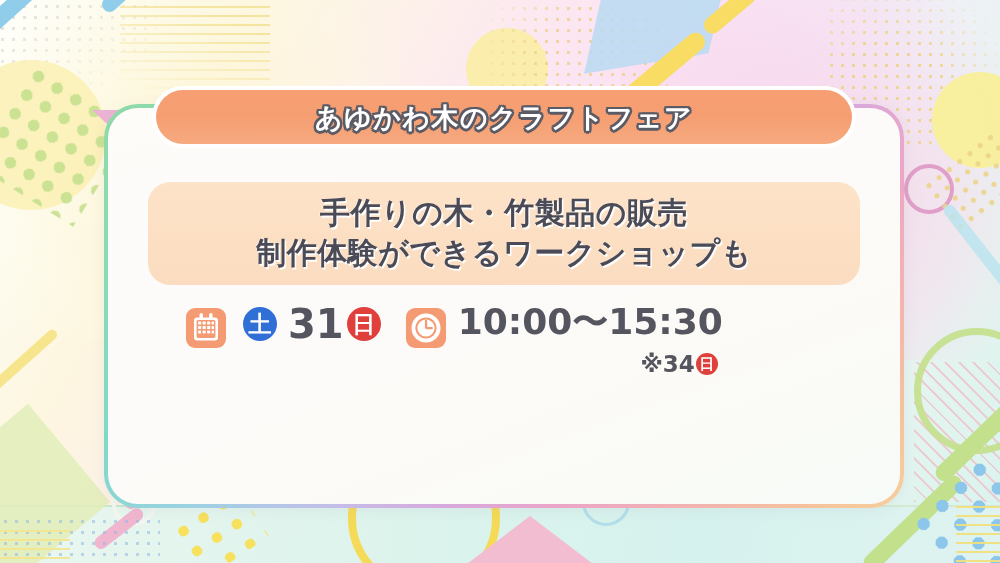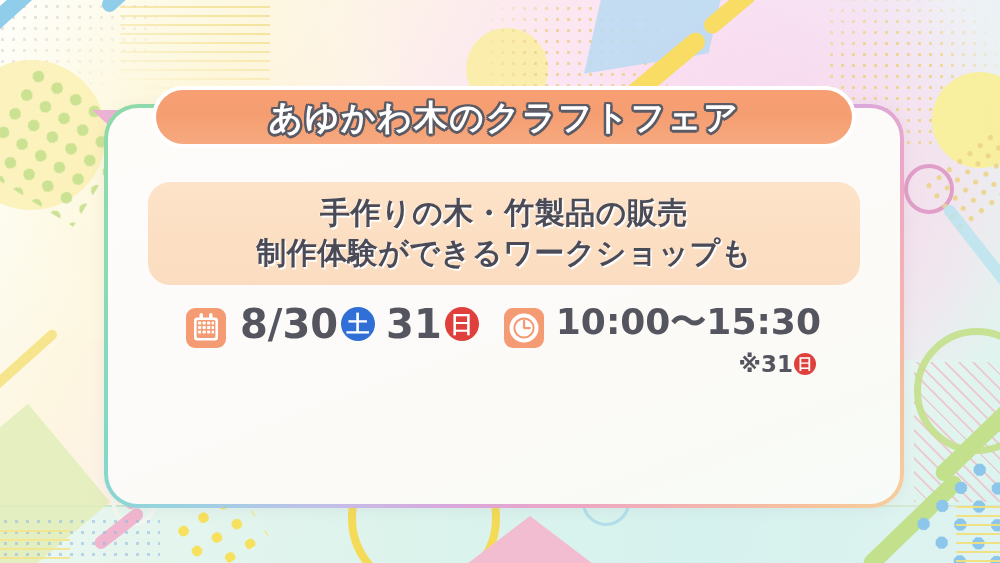--- a/index.html
+++ b/index.html
@@ -131,21 +131,21 @@
   .title-inner {
     width: 100%; height: 100%;
     border-radius: 28px;
     background: linear-gradient(180deg, #f79f72 0%, #f59e72 48%, #f7a97f 100%);
     display: flex;
     align-items: center;
     justify-content: center;
     box-sizing: border-box;
   }
   .title-text {
-    font-size: 34px;
+    font-size: 27px;
     font-weight: 700;
     color: #ffffff;
     letter-spacing: 1.5px;
     line-height: 1;
     text-shadow:
       -2px -2px 0 #5b5b66, 2px -2px 0 #5b5b66,
       -2px 2px 0 #5b5b66,  2px 2px 0 #5b5b66,
        0 -2.5px 0 #5b5b66, 0 2.5px 0 #5b5b66,
       -2.5px 0 0 #5b5b66,  2.5px 0 0 #5b5b66;
     white-space: nowrap;
@@ -370,42 +370,41 @@
                   <rect x="25.6" y="18.0" width="2.4" height="3" rx="0.6"></rect>
                   <rect x="12.1" y="22.4" width="3.1" height="3" rx="0.6"></rect>
                   <rect x="16.6" y="22.4" width="3.1" height="3" rx="0.6"></rect>
                   <rect x="21.1" y="22.4" width="3.1" height="3" rx="0.6"></rect>
                   <rect x="25.6" y="22.4" width="2.4" height="3" rx="0.6"></rect>
                 </g>
               </svg>
             </div>
 
             <div class="date-text">
-              <span>8/30</span>
               <span class="day-badge badge-sat">土</span>
               <span style="width:8px;display:inline-block"></span>
               <span>31</span>
               <span class="day-badge badge-sun">日</span>
             </div>
           </div>
 
           <div class="icon-box" style="margin-left:22px;">
             <svg width="40" height="40" viewBox="0 0 40 40" aria-hidden="true">
               <circle cx="20" cy="20" r="14.5" fill="#ffffff"></circle>
               <circle cx="20" cy="20" r="10.6" fill="#f59b74"></circle>
               <circle cx="20" cy="20" r="8.6" fill="#ffffff"></circle>
               <rect x="18.9" y="11.8" width="2.3" height="9" rx="1.15" fill="#f59b74"></rect>
               <rect x="19.6" y="18.9" width="7.4" height="2.3" rx="1.15" fill="#f59b74"></rect>
             </svg>
           </div>
 
           <div class="time-block">
             <div class="time-text">10:00〜15:30</div>
             <div class="time-note">
-              <span>※31</span>
+              <span>※34</span>
               <span class="note-badge">日</span>
             </div>
           </div>
         </div>
 
 
       </div>
     </div>
   </div>
 

